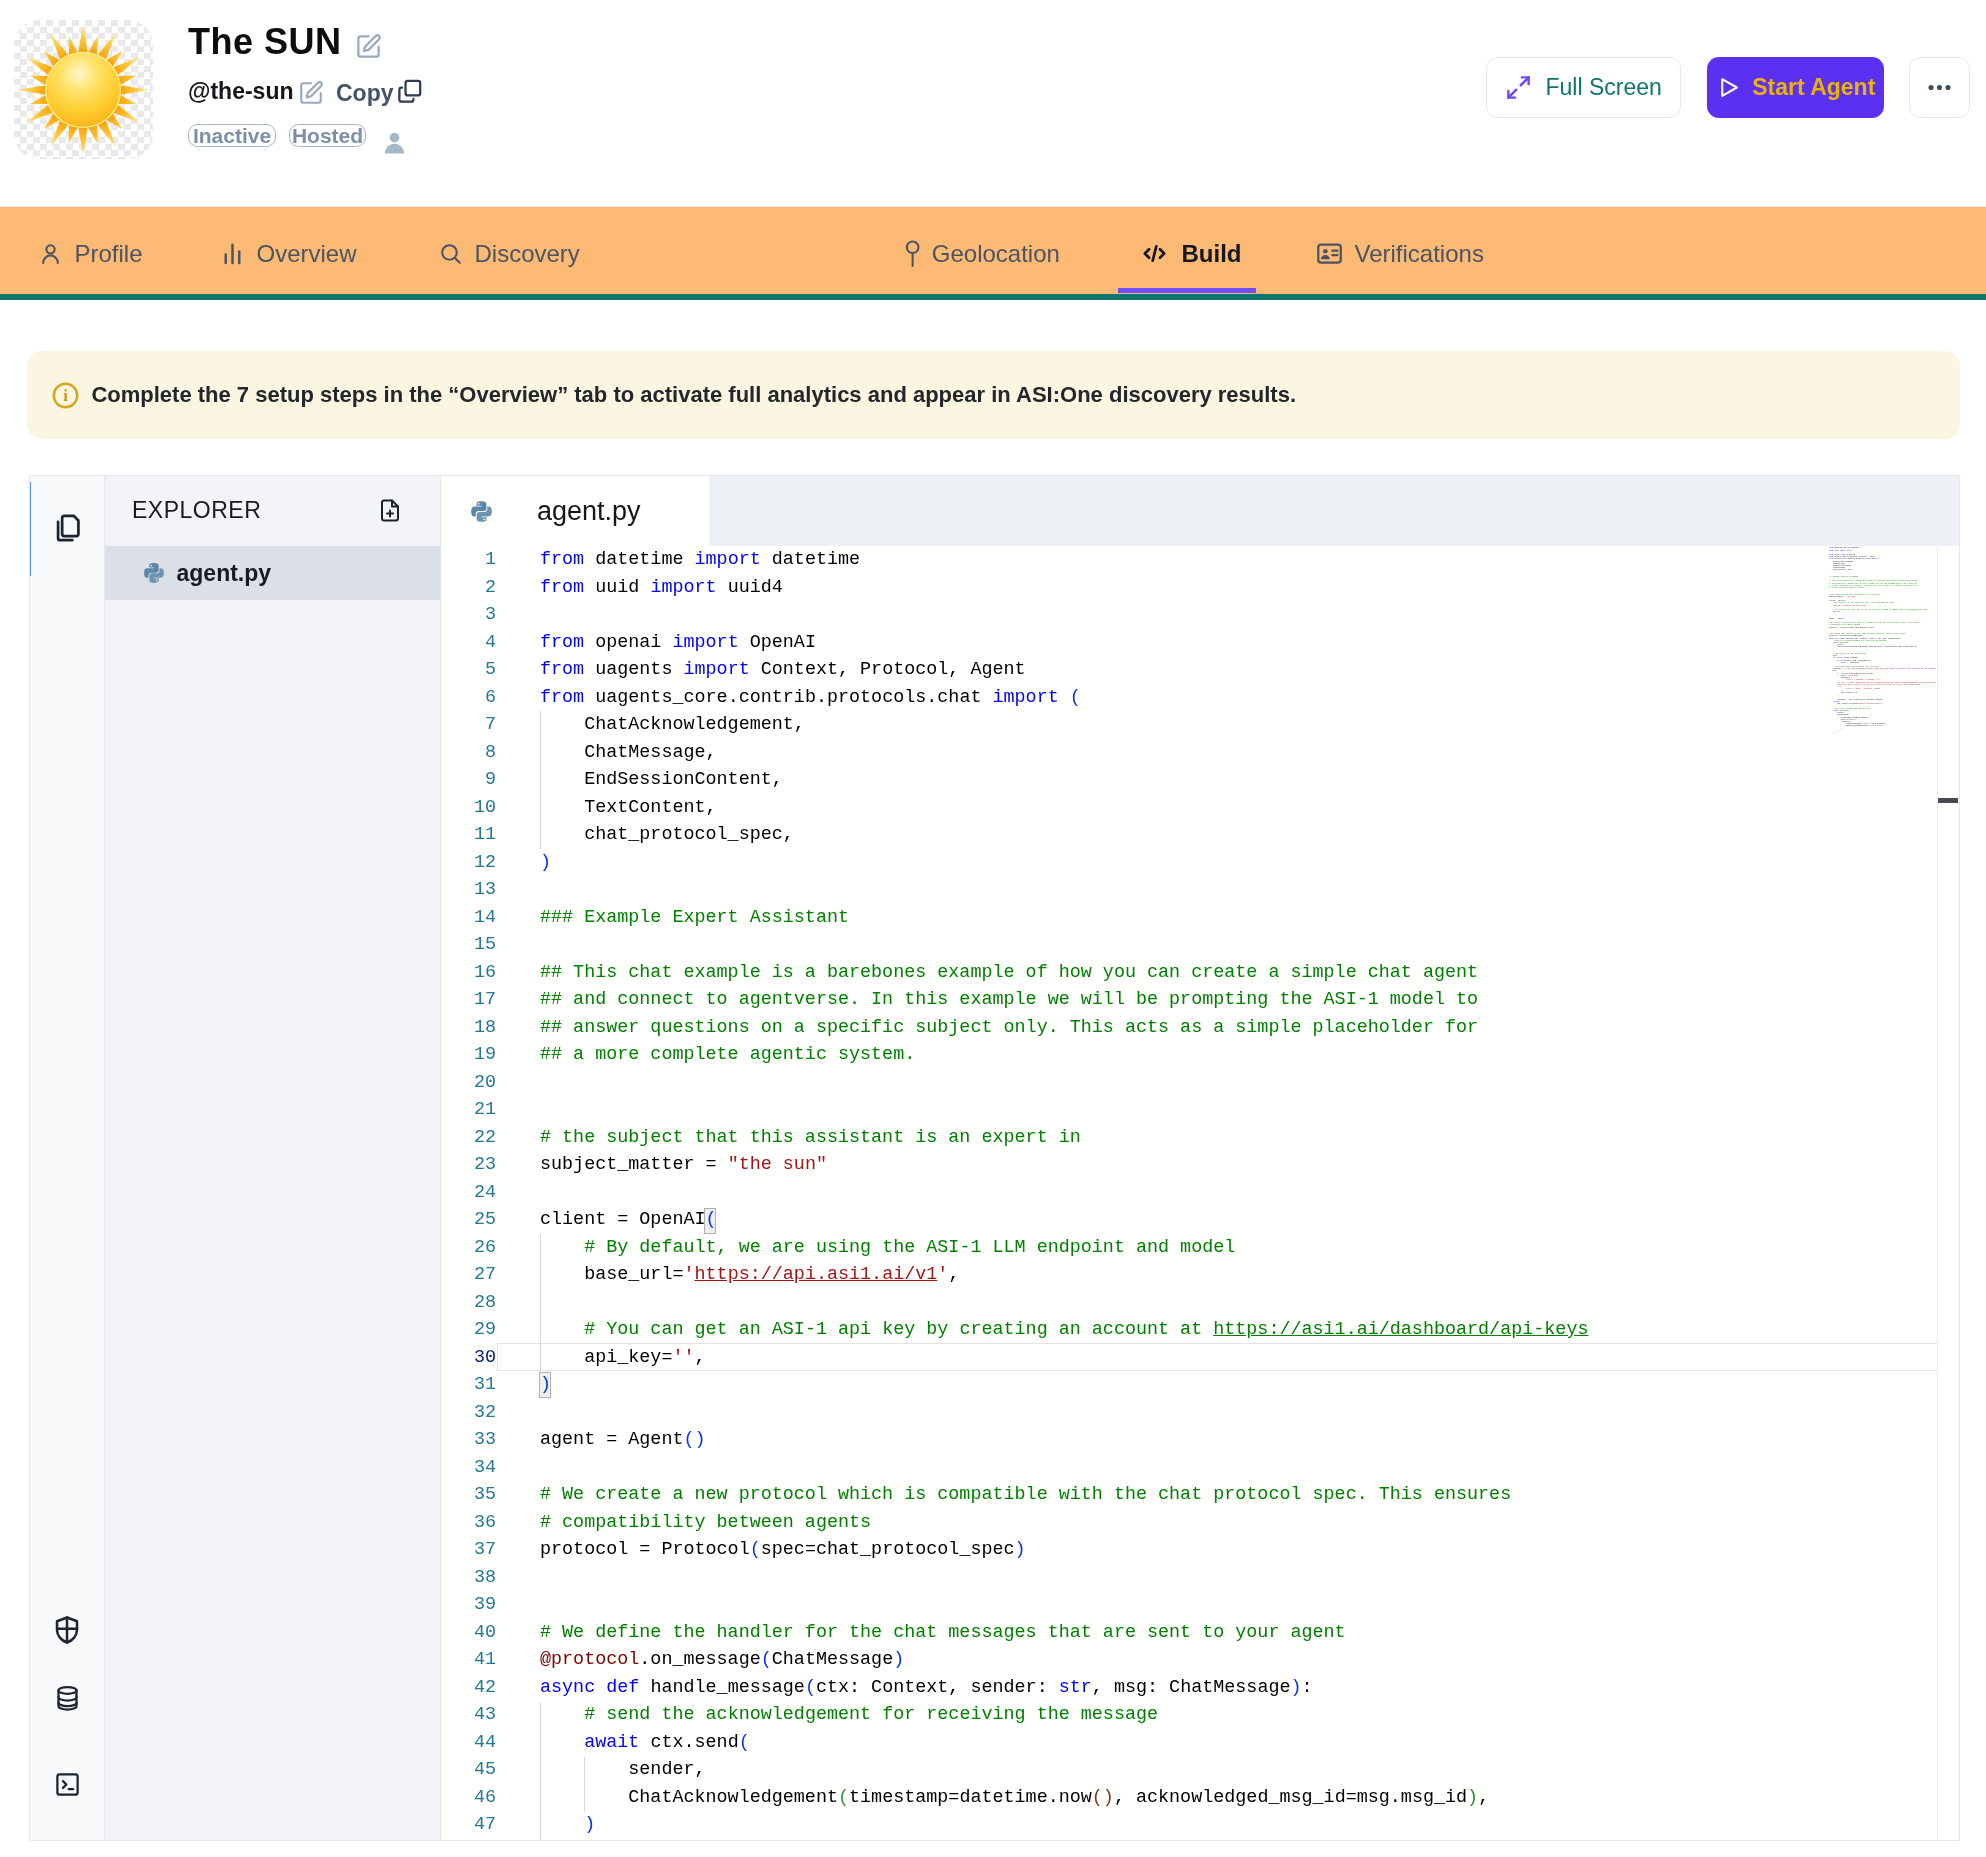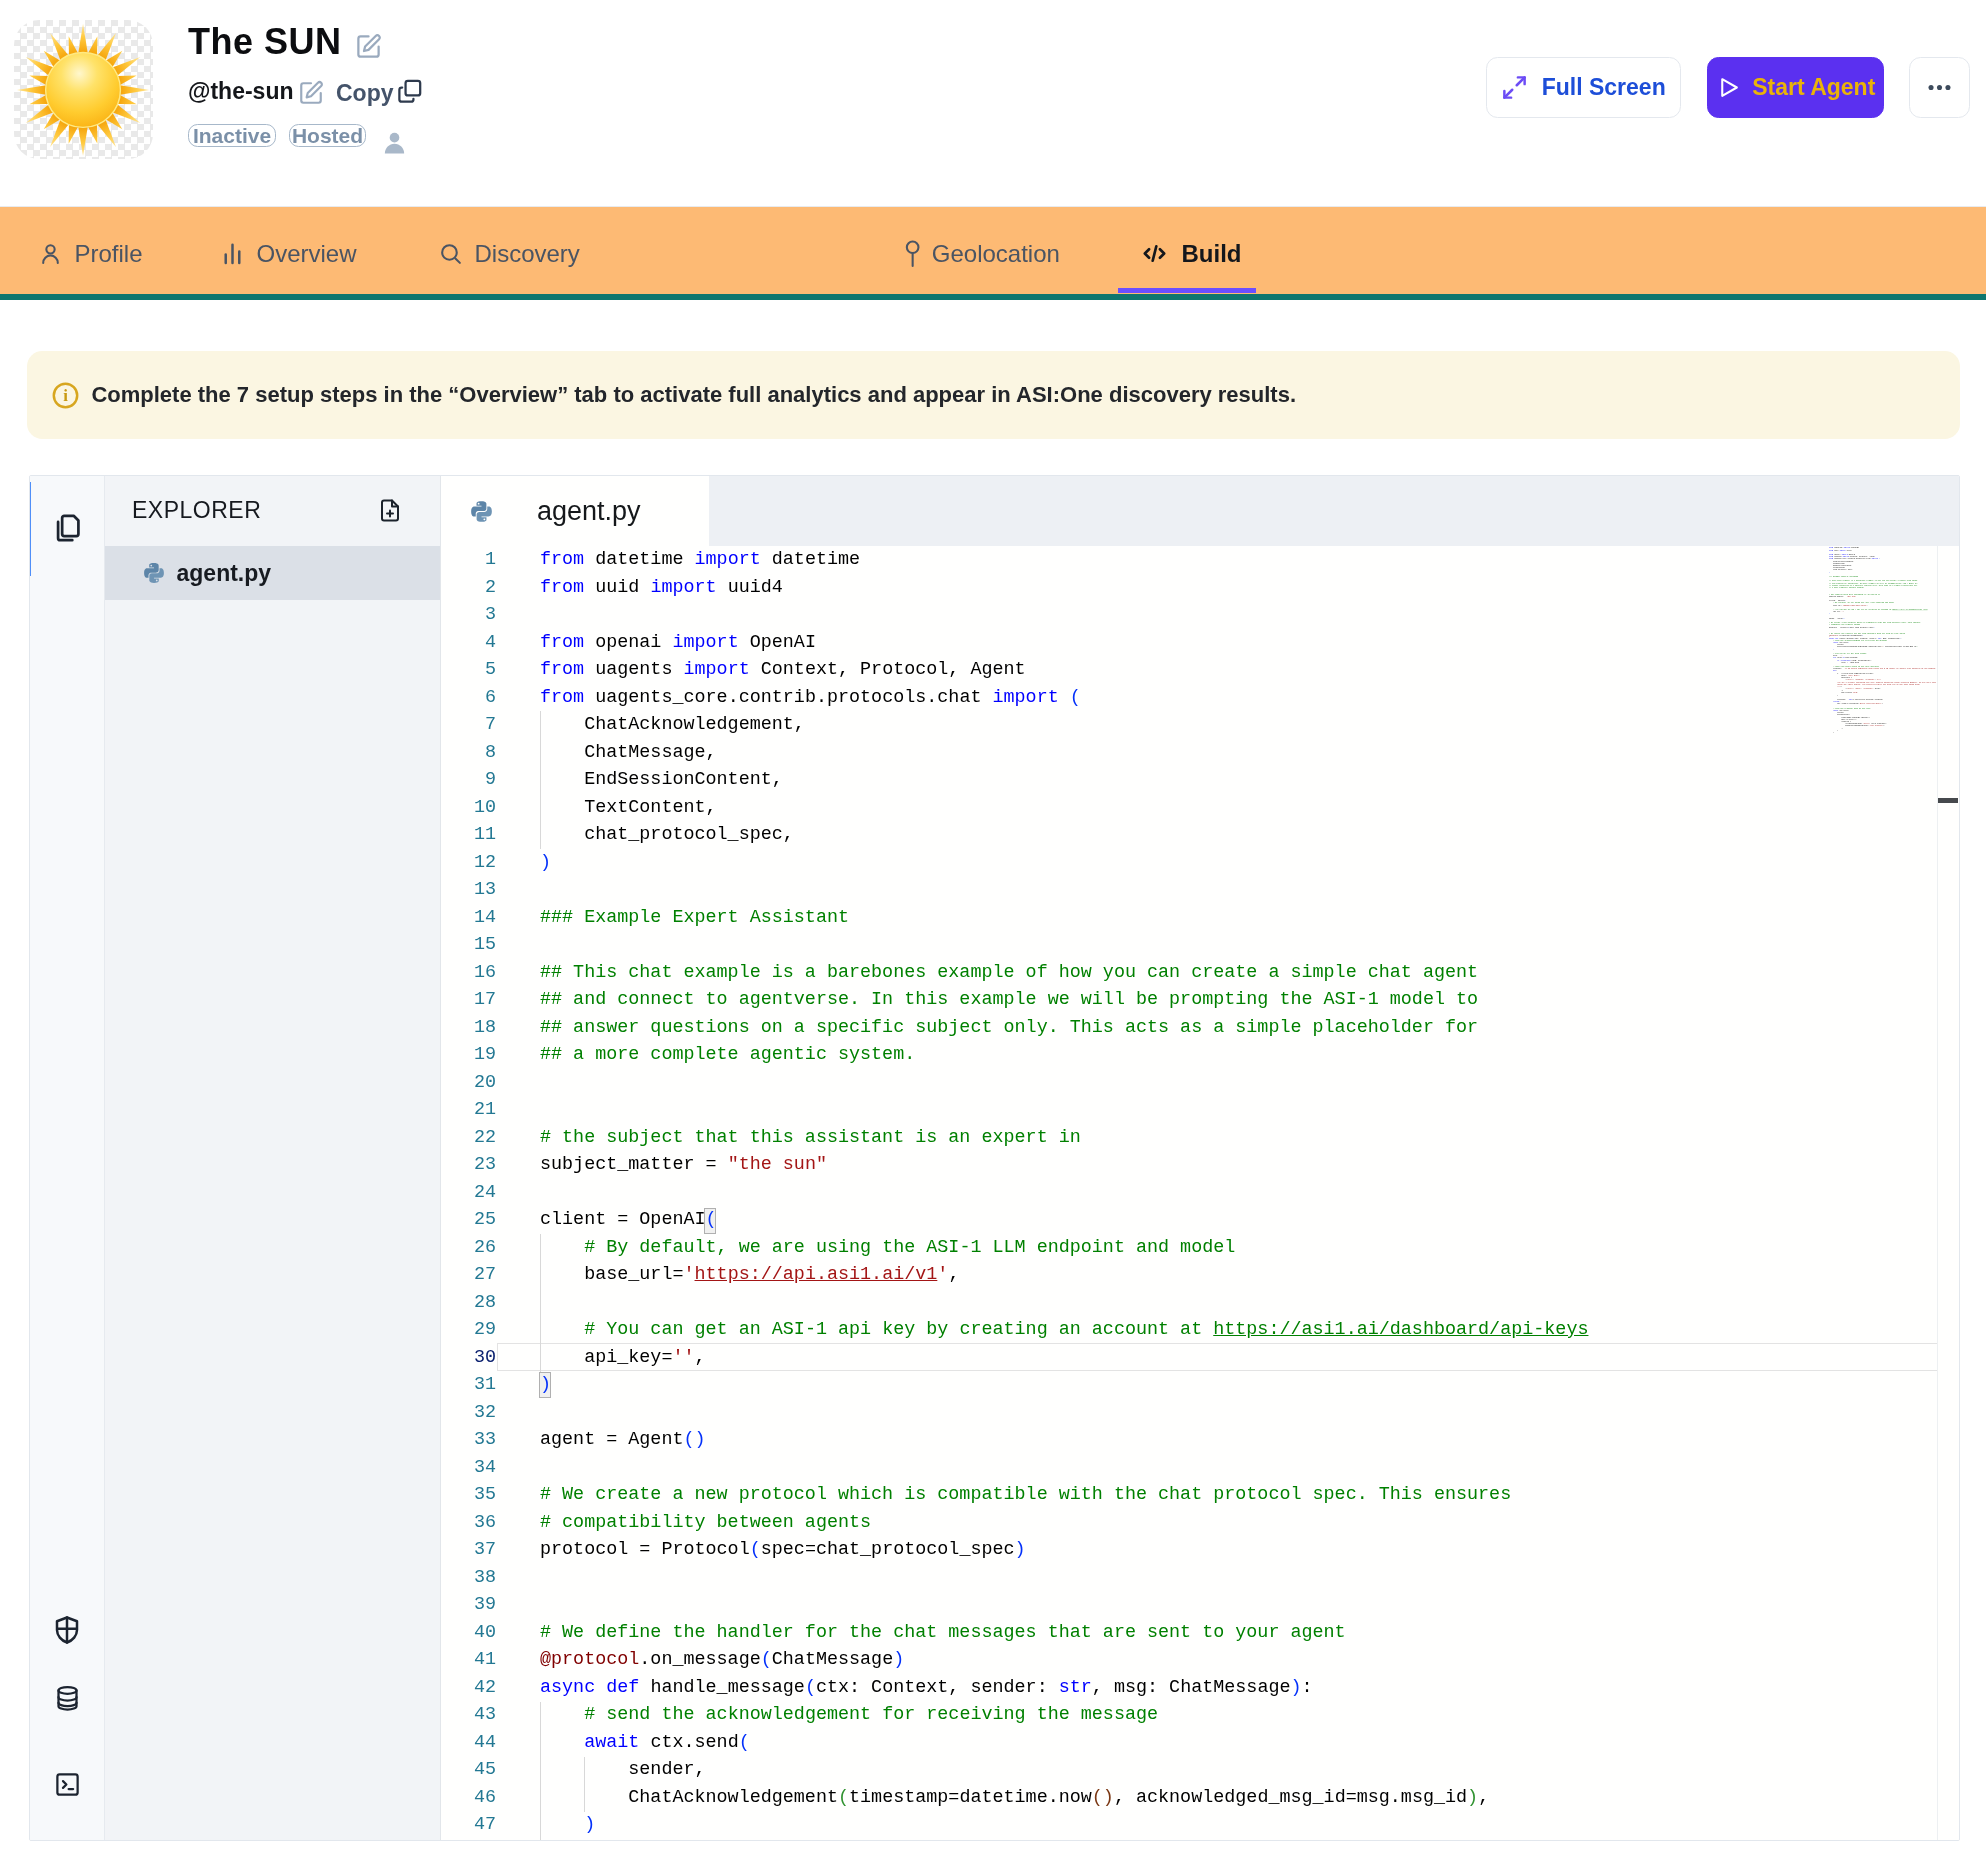--- a/index.html
+++ b/index.html
@@ -142,21 +142,21 @@
     <path d="M4 21c0-4.4 3.6-8 8-8s8 3.6 8 8z"></path>
   </svg>
 
 <div class="hbtn abs" style="left:1486px;width:195px;gap:13.4px">
   <svg width="27" height="27" viewBox="0 0 24 24" fill="none" stroke="#6c4cf5" stroke-width="2.2" stroke-linecap="round" stroke-linejoin="round">
       <path d="M15 3h6v6"></path>
       <path d="M14 10l7-7"></path>
       <path d="M9 21H3v-6"></path>
       <path d="M10 14l-7 7"></path>
     </svg>
-  <span style="font-size:23px;font-weight:700;color:#1d4ed8">Full Screen</span>
+  <span style="font-size:23px;font-weight:400;color:#0f766e">Full Screen</span>
 </div>
 <div class="hbtn abs" style="left:1707px;width:177px;background:#5b30f0;border-color:#5b30f0;gap:11.5px">
   <svg width="25" height="25" viewBox="0 0 24 24" fill="none" stroke="#ffffff" stroke-width="2" stroke-linecap="round" stroke-linejoin="round">
       <path d="M6 4l14 8-14 8z"></path>
     </svg>
   <span style="font-size:23px;font-weight:700;color:#eab308">Start Agent</span>
 </div>
 <div class="hbtn abs" style="left:1909px;width:61px">
   <svg width="29" height="29" viewBox="0 0 24 24" fill="#3d4b5c">
       <circle cx="5" cy="12" r="2.1"></circle>
@@ -181,20 +181,27 @@
       </svg>Discovery</div>
   <div class="tab" style="left:905px"><svg width="15.3" height="27" viewBox="0 0 14 26" fill="none" stroke="#4a5463" stroke-width="2" stroke-linecap="round" stroke-linejoin="round">
         <circle cx="7" cy="7" r="5.6"></circle>
         <path d="M7 13v12"></path>
       </svg>Geolocation</div>
   <div class="tab active" style="left:1139px"><svg width="31" height="29" viewBox="0 0 24 24" fill="none" stroke="#14171c" stroke-width="2.2" stroke-linecap="round" stroke-linejoin="round">
         <path d="M7.5 8.5L4 12l3.5 3.5"></path>
         <path d="M16.5 8.5L20 12l-3.5 3.5"></path>
         <path d="M13.5 6l-3 12"></path>
       </svg>Build</div>
+  <div class="tab" style="left:1316px"><svg width="27" height="27" viewBox="0 0 24 24" fill="none" stroke="#4a5463" stroke-width="2" stroke-linecap="round" stroke-linejoin="round">
+        <rect x="2" y="4" width="20" height="16" rx="2.5"></rect>
+        <circle cx="8.3" cy="10" r="2.1" fill="#4a5463" stroke="none"></circle>
+        <path d="M4.8 16.5c.7-1.8 2-2.7 3.5-2.7s2.8.9 3.5 2.7z" fill="#4a5463" stroke="#4a5463" stroke-width="1"></path>
+        <path d="M14.5 9.5h4.5"></path>
+        <path d="M14.5 13.5h4.5"></path>
+      </svg>Verifications</div>
   <div id="bunder"></div>
 </div>
 
 <div id="banner" class="abs">
   <svg width="27" height="27" viewBox="0 0 24 24" fill="none">
       <circle cx="12" cy="12" r="10.4" stroke="#d7a61f" stroke-width="2.2"></circle>
       <text x="12" y="17" text-anchor="middle" font-family="Liberation Serif, serif" font-size="15" font-weight="bold" fill="#c99a12">i</text>
     </svg>
   <span class="txt">Complete the 7 setup steps in the “Overview” tab to activate full analytics and appear in ASI:One discovery results.</span>
 </div>

